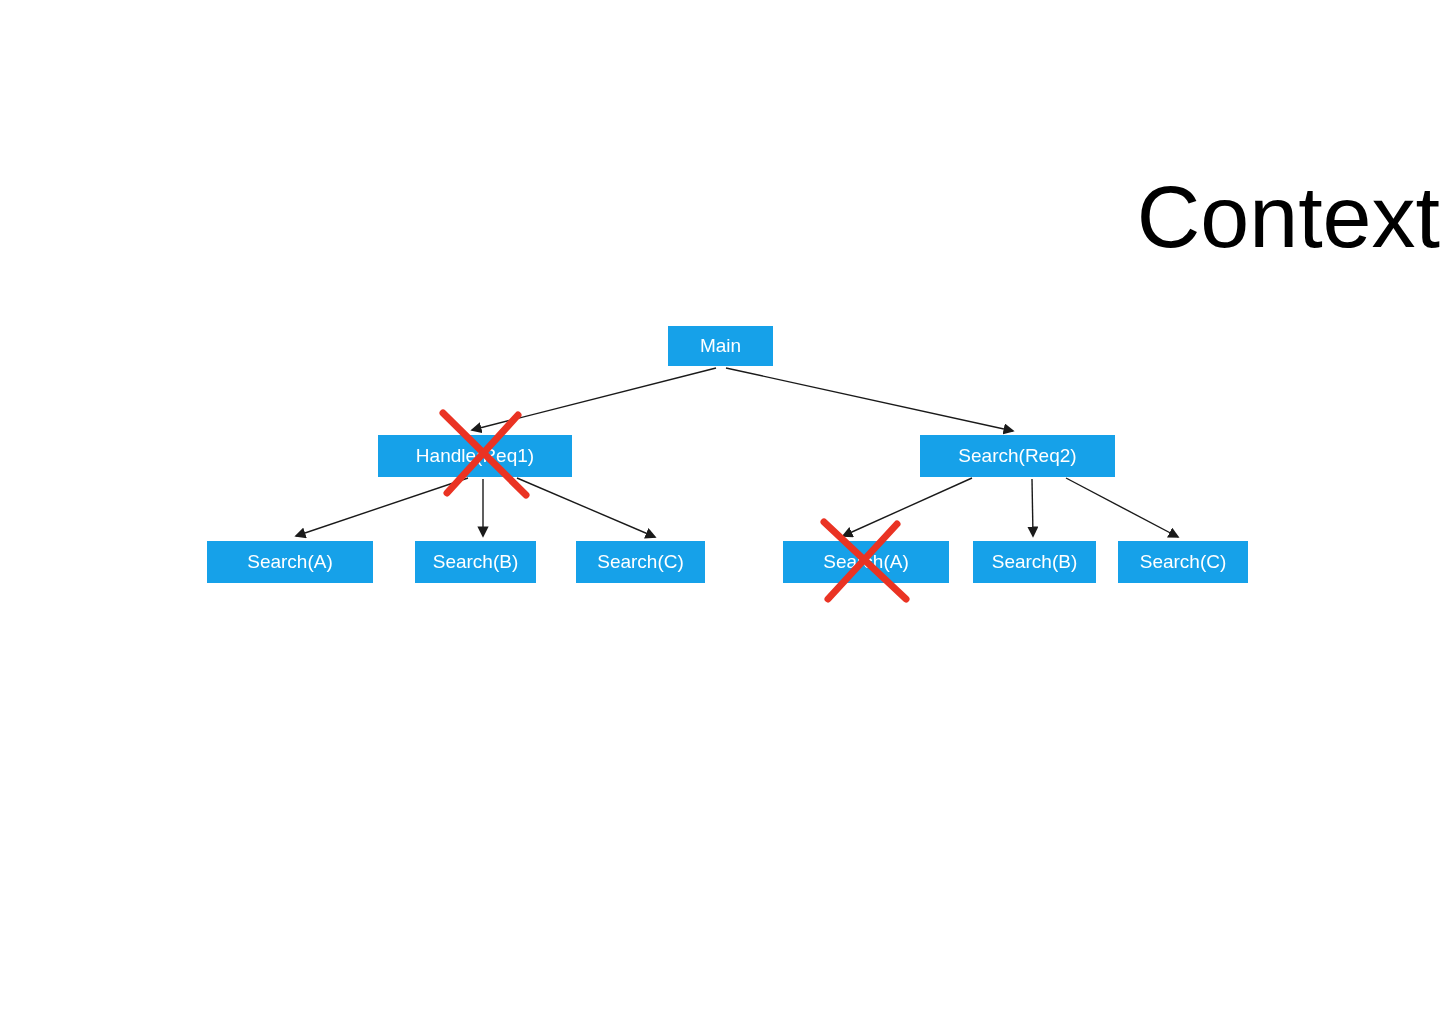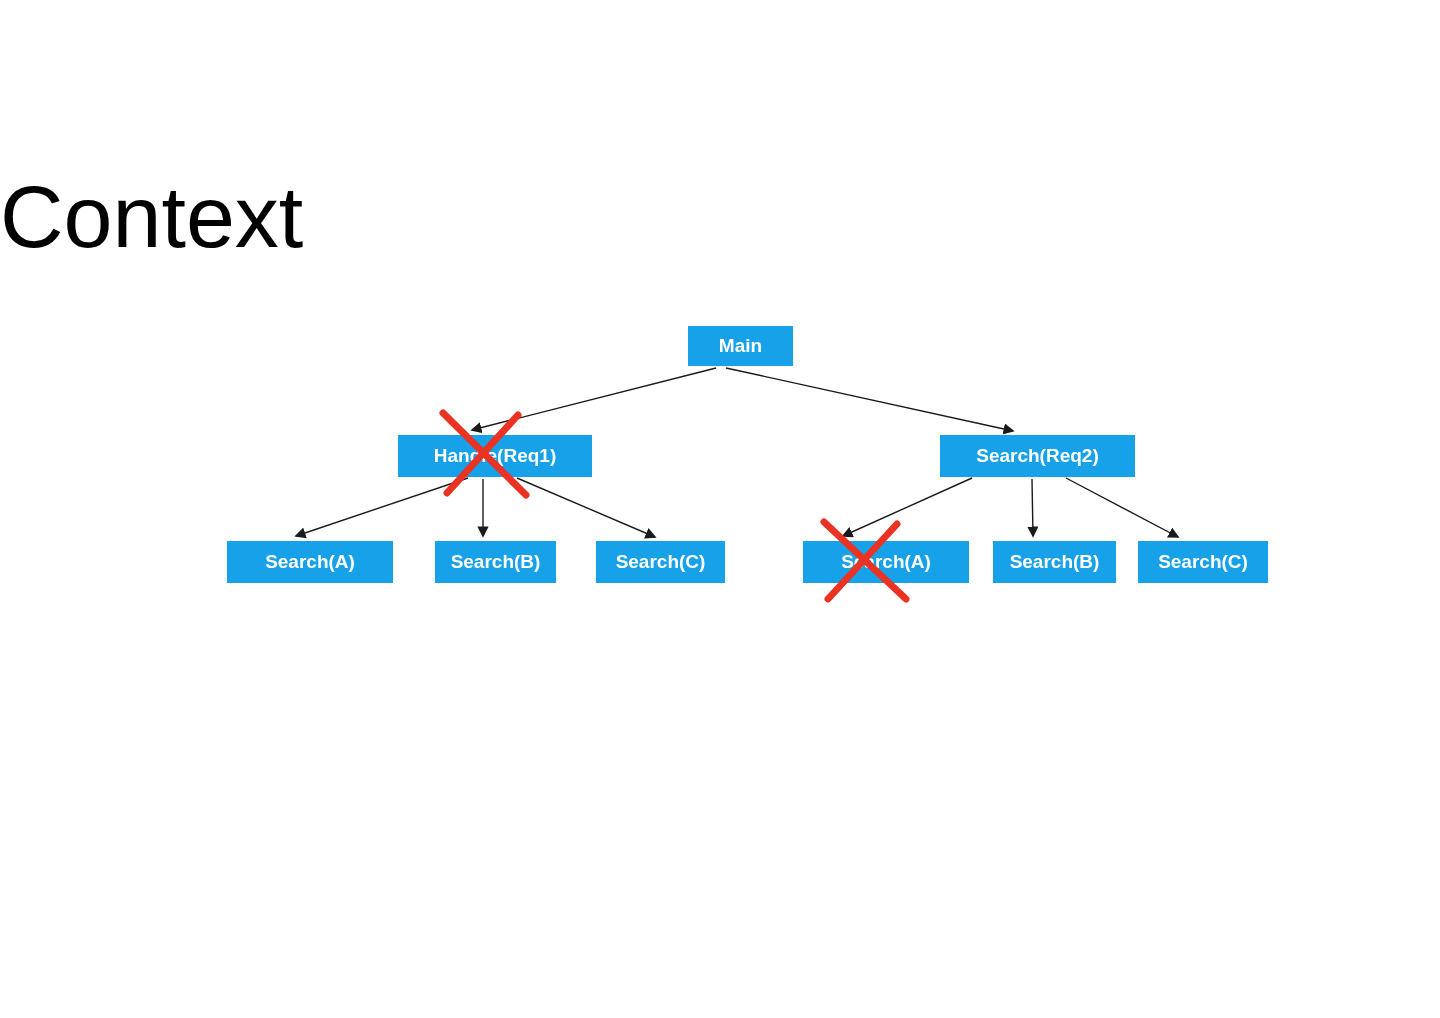--- a/index.html
+++ b/index.html
@@ -18,38 +18,37 @@
     overflow: hidden;
   }
   .slide {
     position: relative;
     width: 1440px; height: 1018px;
     background: var(--background);
   }
   .title {
     position: absolute;
     left: 0; right: 0; top: 166px;
-    text-align: left;
+    text-align: right;
     font-size: 88px;
     font-weight: 400;
     color: var(--title-text);
     letter-spacing: 0px;
   }
   .node {
     position: absolute;
     height: 42px;
     background: var(--node-fill);
     color: var(--node-text);
     display: flex;
     align-items: center;
     justify-content: center;
     font-size: 19px;
-    font-weight: 700;
+    font-weight: 400;
     white-space: nowrap;
-    margin-left: 20px;
   }
   #node-main     { left: 668px;  top: 326px; width: 105px; height: 40px; }
   #node-handle1  { left: 378px;  top: 435px; width: 194px; }
   #node-handle2  { left: 920px;  top: 435px; width: 195px; }
   #node-s1a      { left: 207px;  top: 541px; width: 166px; }
   #node-s1b      { left: 415px;  top: 541px; width: 121px; }
   #node-s1c      { left: 576px;  top: 541px; width: 129px; }
   #node-s2a      { left: 783px;  top: 541px; width: 166px; }
   #node-s2b      { left: 973px;  top: 541px; width: 123px; }
   #node-s2c      { left: 1118px; top: 541px; width: 130px; }

